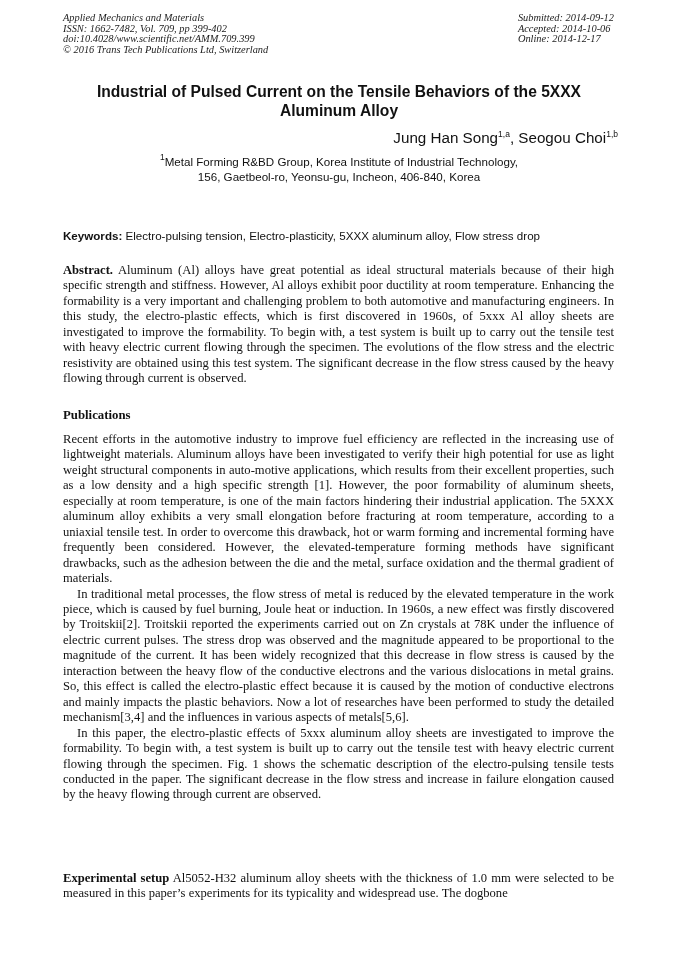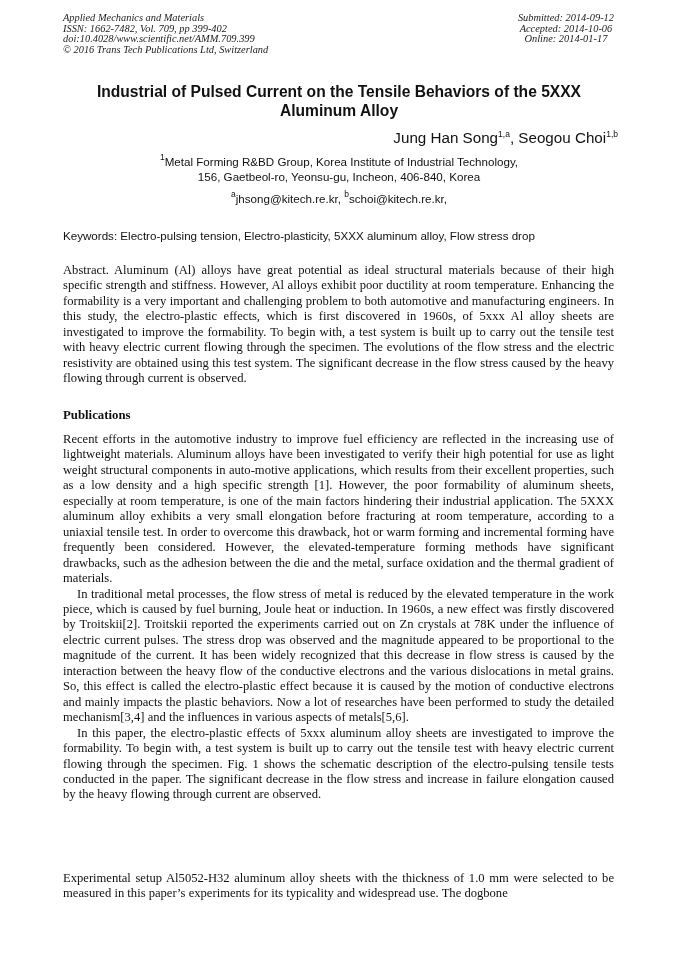--- a/index.html
+++ b/index.html
@@ -1,30 +1,30 @@
 <!DOCTYPE html>
 <html><head>
 <meta charset="utf-8">
 <style>
   html, body { margin: 0; padding: 0; background: #ffffff; }
   body { width: 678px; height: 959px; position: relative; overflow: hidden; color: #111; }
   .page { position: absolute; left: 0; top: 0; width: 678px; height: 816px; }
   .hdr { position: absolute; top: 13px; font-family: "Liberation Serif", serif; font-style: italic; font-size: 10.4px; line-height: 10.6px; color: #222; }
   .hdr-left { left: 63px; }
-  .hdr-right { right: 64px; text-align: center; }
+  .hdr-right { right: 64px; text-align: left; }
   .hdr div { white-space: nowrap; }
   .title { position: absolute; top: 82px; left: 60px; width: 558px; text-align: center; font-family: "Liberation Sans", sans-serif; font-weight: bold; font-size: 15.6px; line-height: 19px; color: #111; }
   .authors { position: absolute; top: 129px; left: 60px; width: 558px; text-align: right; font-family: "Liberation Sans", sans-serif; font-size: 15.2px; line-height: 18px; }
   .authors sup, .affil sup, .email sup { font-size: 8.5px; vertical-align: 6px; line-height: 0; }
   .affil { position: absolute; top: 155px; left: 60px; width: 558px; text-align: center; font-family: "Liberation Sans", sans-serif; font-size: 11.6px; line-height: 14.6px; }
   .email { position: absolute; top: 192px; left: 60px; width: 558px; text-align: center; font-family: "Liberation Sans", sans-serif; font-size: 11.6px; line-height: 14px; }
   .keywords { position: absolute; top: 229px; left: 63px; width: 560px; font-family: "Liberation Sans", sans-serif; font-size: 11.6px; line-height: 14px; white-space: nowrap; }
-  .keywords b { font-weight: normal; margin-top: 45px; }
+  .keywords b { font-weight: bold; margin-top: 45px; }
   .body { position: absolute; left: 63px; width: 551px; font-family: "Liberation Serif", serif; font-size: 12.6px; line-height: 15.45px; text-align: justify; color: #111; }
-  .body b { font-weight: normal; }
+  .body b { font-weight: bold; }
   .p { margin: 0; }
   .indent { text-indent: 14px; }
   .abstract { top: 263px; }
   .h-intro { top: 408px; }
   .intro { top: 432px; }
   .h-exp { top: 848px; }
   .exp { top: 871px; }
   .heading { position: absolute; left: 63px; font-family: "Liberation Serif", serif; font-weight: bold; font-size: 12.8px; line-height: 15px; white-space: nowrap; }
 </style>
 </head>
@@ -35,40 +35,37 @@
   <div class="hdr hdr-left">
     <div>Applied Mechanics and Materials</div>
     <div>ISSN: 1662-7482, Vol. 709, pp 399-402</div>
     <div>doi:10.4028/www.scientific.net/AMM.709.399</div>
     <div>© 2016 Trans Tech Publications Ltd, Switzerland</div>
   </div>
 
   <div class="hdr hdr-right">
     <div>Submitted: 2014-09-12</div>
     <div>Accepted: 2014-10-06</div>
-    <div>Online: 2014-01-17</div>
+    <div>Online: 2014-12-17</div>
   </div>
 
   <div class="title">
     <div>Industrial of Pulsed Current on the Tensile Behaviors of the 5XXX</div>
     <div>Aluminum Alloy</div>
   </div>
 
   <div class="authors">
     <span>Jung Han Song</span><sup>1,a</sup><span>, </span><span>Seogou Choi</span><sup>1,b</sup>
   </div>
 
   <div class="affil">
     <div><sup>1</sup><span>Metal Forming R&amp;BD Group, Korea Institute of Industrial Technology,</span></div>
     <div>156, Gaetbeol-ro, Yeonsu-gu, Incheon, 406-840, Korea</div>
   </div>
 
-  <div class="email">
-    <sup>a</sup><span>jhsong@kitech.re.kr, </span><sup>b</sup><span>schoi@kitech.re.kr,</span>
-  </div>
 
   <div class="keywords">
     <b>Keywords:</b><span> Electro-pulsing tension, Electro-plasticity, 5XXX aluminum alloy, Flow stress drop</span>
   </div>
 
   <div class="body abstract">
     <p class="p"><b>Abstract.</b><span> Aluminum (Al) alloys have great potential as ideal structural materials because of their high specific strength and stiffness. However, Al alloys exhibit poor ductility at room temperature. Enhancing the formability is a very important and challenging problem to both automotive and manufacturing engineers. In this study, the electro-plastic effects, which is first discovered in 1960s, of 5xxx Al alloy sheets are investigated to improve the formability. To begin with, a test system is built up to carry out the tensile test with heavy electric current flowing through the specimen. The evolutions of the flow stress and the electric resistivity are obtained using this test system. The significant decrease in the flow stress caused by the heavy flowing through current is observed.</span></p>
   </div>
 
   <div class="heading h-intro">Publications</div>

